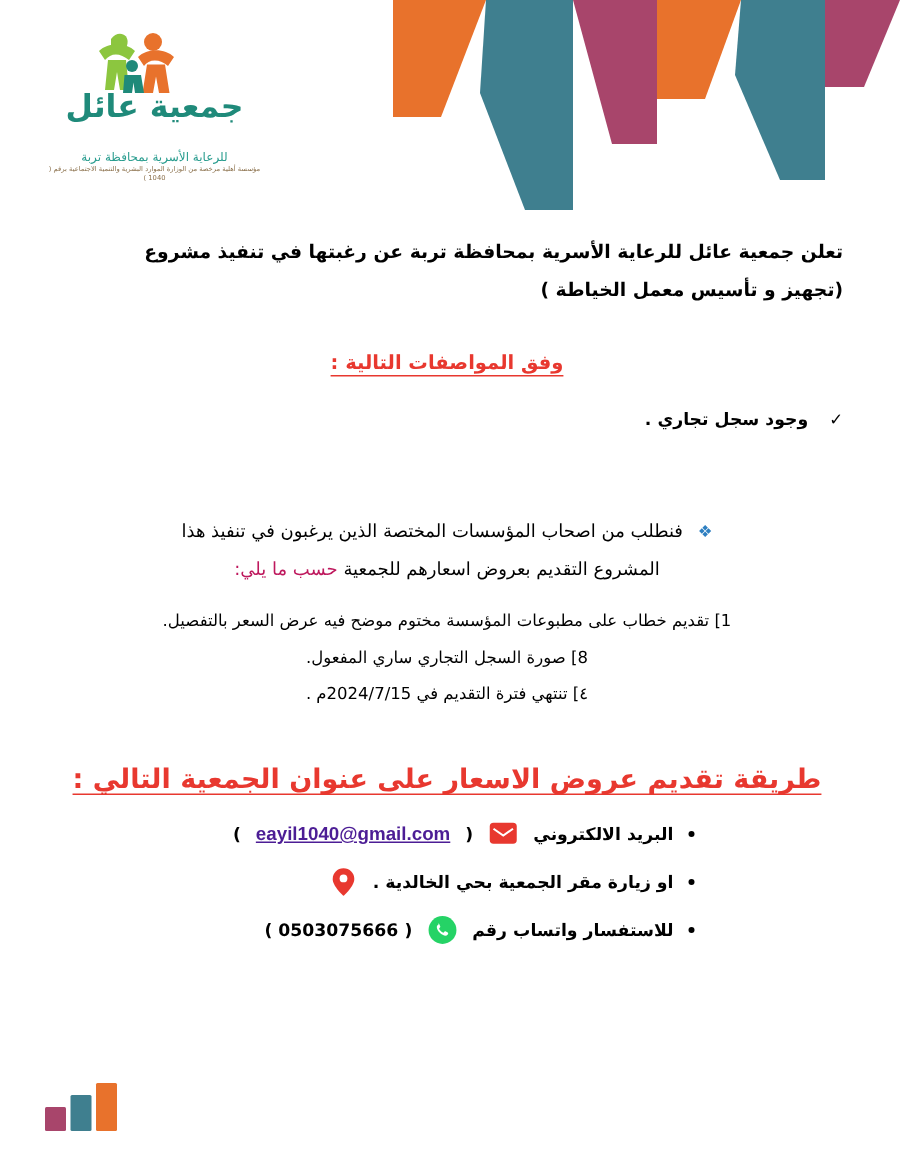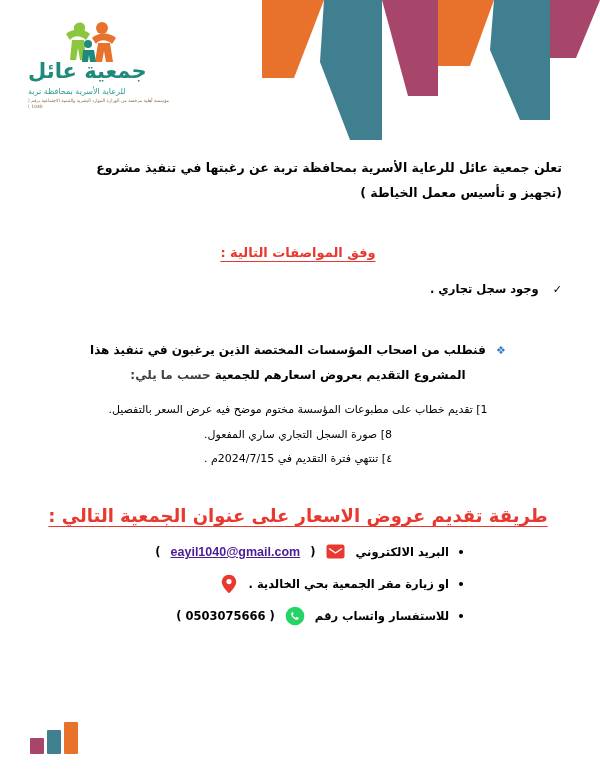--- a/index.html
+++ b/index.html
@@ -24,39 +24,39 @@
     height: 140px;
     overflow: hidden;
   }
 
   
   .logo-wrap {
     position: absolute;
     top: 18px;
     right: 422px;
     width: 150px;
-    text-align: left;
+    text-align: center;
     direction: rtl;
   }
   .logo-mark {
     position: relative;
     height: 44px;
   }
   .logo-arabic {
     font-size: 21px;
     font-weight: bold;
     color: #1f8a7a;
     letter-spacing: 0px;
     line-height: 1.1;
     margin-top: -2px;
   }
   .logo-sub1 {
     font-size: 8px;
     color: #2a9d8f;
-    margin-top: 4px;
+    margin-top: 17px;
   }
   .logo-sub2 {
     font-size: 4.5px;
     color: #8a6f4a;
     margin-top: 2px;
     line-height: 1.4;
   }
 
   
   .content {
@@ -72,21 +72,21 @@
   .headline {
     font-size: 12.5px;
     font-weight: bold;
     color: #000000;
     line-height: 2.0;
     margin: 0;
     text-align: right;
   }
 
   .spec-title {
-    margin-top: 40px;
+    margin-top: 30px;
     text-align: center;
     font-size: 13px;
     font-weight: bold;
     color: #e8382f;
     letter-spacing: 0.5px;
   }
   .spec-title .und {
     text-decoration: underline;
     text-decoration-thickness: 1px;
     text-underline-offset: 4px;
@@ -99,34 +99,34 @@
     font-weight: bold;
     color: #000;
   }
   .check-mark {
     color: #000;
     font-size: 11px;
     margin-left: 10px;
   }
 
   .para {
-    margin-top: 42px;
+    margin-top: 56px;
     font-size: 12px;
-    font-weight: bold;
+    font-weight: normal;
     color: #000;
     line-height: 2.1;
     text-align: center;
   }
   .bullet-diamond {
     color: #2e7fc1;
     font-size: 11px;
     margin-left: 6px;
   }
   .red {
-    color: #404040;
+    color: #be185d;
   }
 
   .numbered {
     margin-top: 10px;
     font-size: 11px;
     color: #000;
     line-height: 2.2;
     text-align: center;
   }
   .numbered div {

